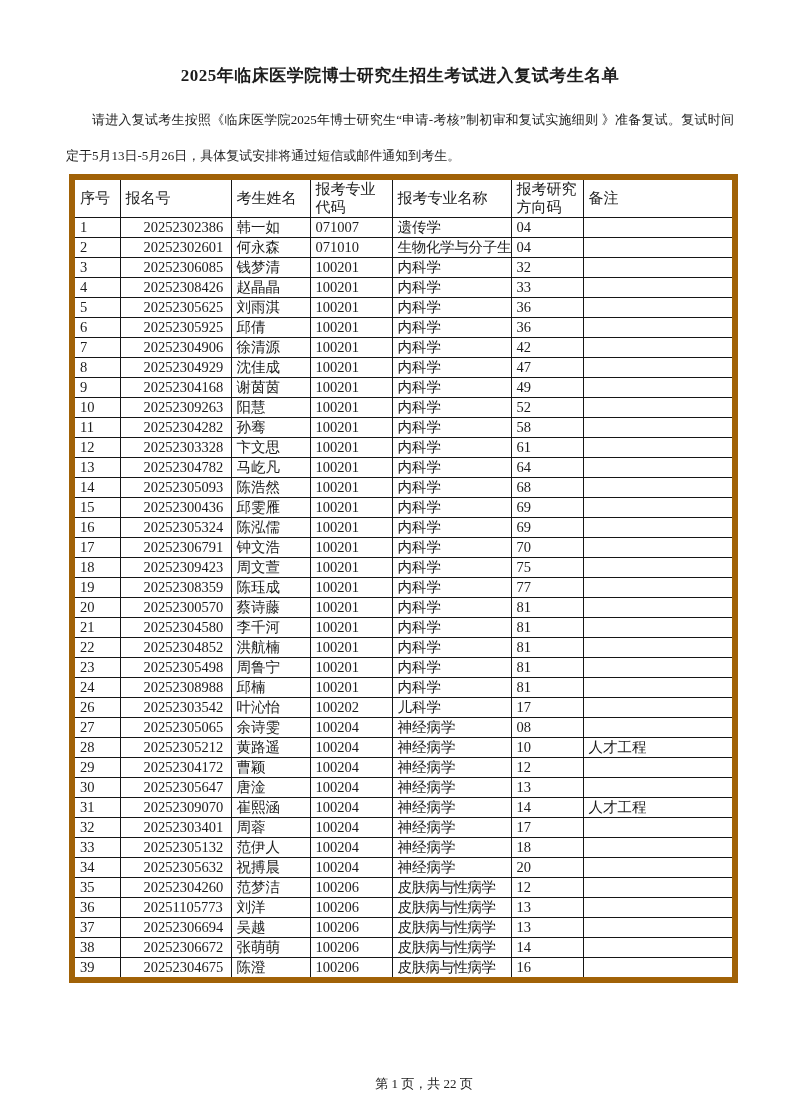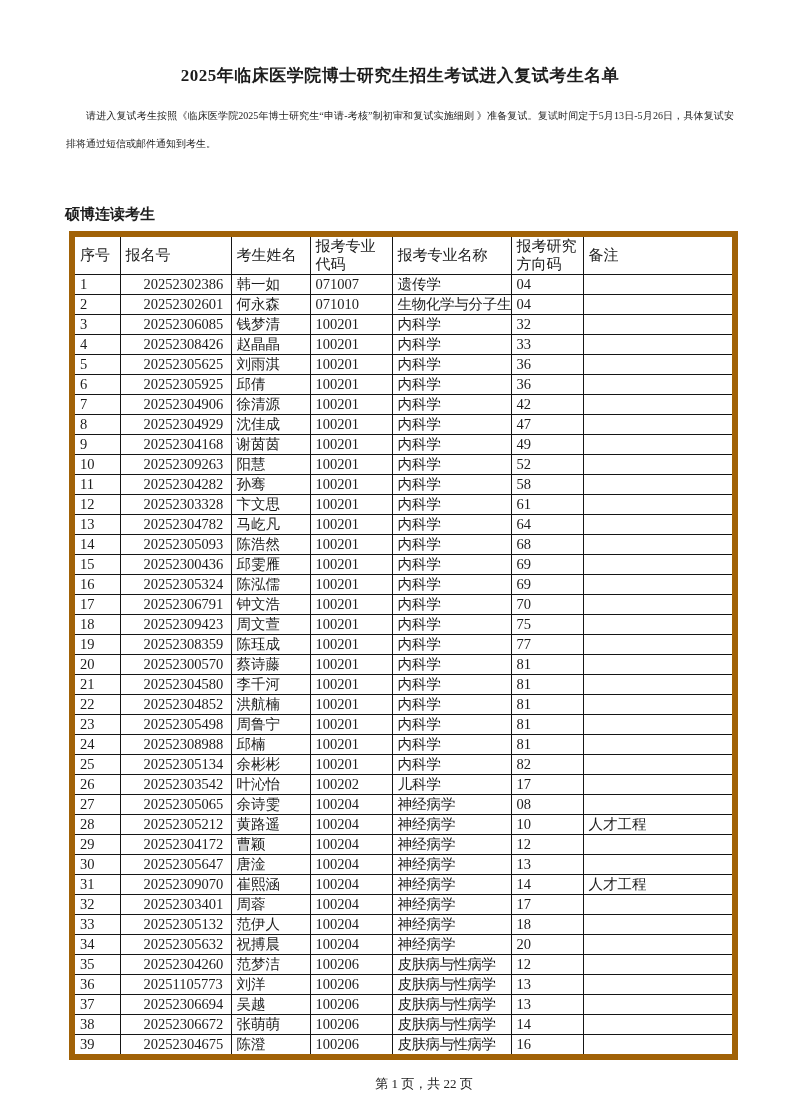--- a/index.html
+++ b/index.html
@@ -18,22 +18,22 @@
   }
   .doc-title {
     padding-top:60px;
     text-align:center;
     font-size:17px;
     font-weight:bold;
     letter-spacing:0.5px;
   }
   .intro {
     margin:15px 66px 0 66px;
-    font-size:10px;
-    line-height:28px;
+    font-size:13px;
+    line-height:36px;
     text-indent:2em;
     text-align:justify;
   }
   .section-label {
     margin:47px 0 7px 65px;
     font-size:15px;
     font-weight:bold;
   }
   table.candidates {
     margin-left:69px;
@@ -78,21 +78,20 @@
 </style>
 </head>
 <body>
 
 <div class="page">
 
   <div class="doc-title">2025年临床医学院博士研究生招生考试进入复试考生名单</div>
 
   <div class="intro">请进入复试考生按照《临床医学院2025年博士研究生“申请-考核”制初审和复试实施细则 》准备复试。复试时间定于5月13日-5月26日，具体复试安排将通过短信或邮件通知到考生。</div>
 
-  <div class="section-label">硕博连读考生</div>
 
   <table class="candidates">
     <colgroup>
         <col style="width: 48px;">
         <col style="width: 111px;">
         <col style="width: 79px;">
         <col style="width: 82px;">
         <col style="width: 119px;">
         <col style="width: 72px;">
         <col style="width: 152px;">
@@ -319,29 +318,20 @@
         <tr>
           <td>24</td>
           <td>20252308988</td>
           <td>邱楠</td>
           <td>100201</td>
           <td>内科学</td>
           <td>81</td>
           <td></td>
         </tr>
         <tr>
-          <td>25</td>
-          <td>20252305134</td>
-          <td>余彬彬</td>
-          <td>100201</td>
-          <td>内科学</td>
-          <td>82</td>
-          <td></td>
-        </tr>
-        <tr>
           <td>26</td>
           <td>20252303542</td>
           <td>叶沁怡</td>
           <td>100202</td>
           <td>儿科学</td>
           <td>17</td>
           <td></td>
         </tr>
         <tr>
           <td>27</td>

